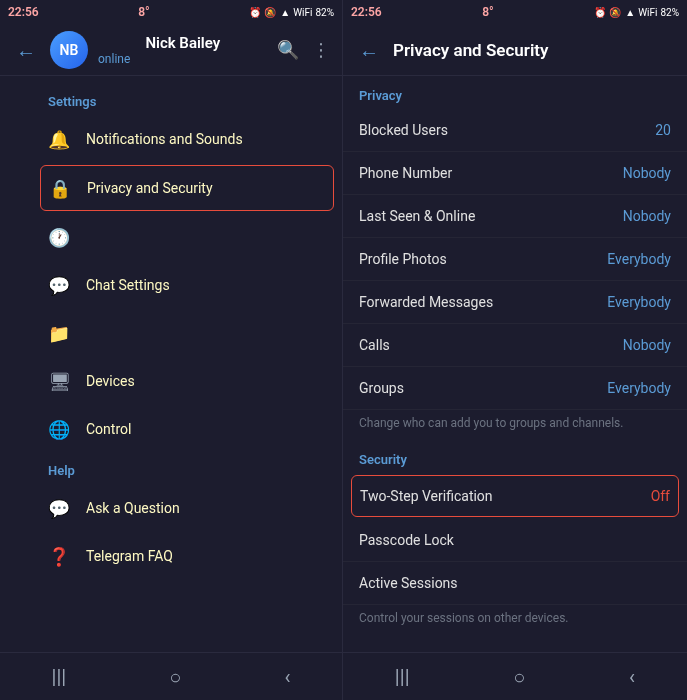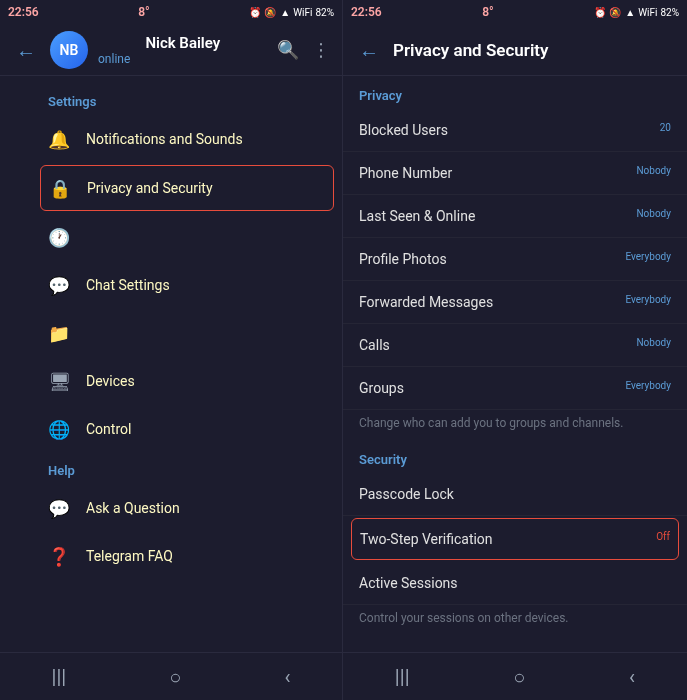--- a/index.html
+++ b/index.html
@@ -260,21 +260,21 @@
       padding: 12px 8px;
     }
 
     .privacy-row-label {
       color: #e0e0e0;
       font-size: 14px;
     }
 
     .privacy-row-value {
       color: #5b9bd5;
-      font-size: 10px;
+      font-size: 14px;
     }
 
     .privacy-row-value.red {
       color: #e74c3c;
     }
 
     .privacy-note {
       color: #6b7280;
       font-size: 12px;
       padding: 6px 16px 10px 16px;
@@ -435,28 +435,28 @@
 
     <div class="privacy-row">
       <span class="privacy-row-label">Groups</span>
       <span class="privacy-row-value">Everybody</span>
     </div>
 
     <div class="privacy-note">Change who can add you to groups and channels.</div>
 
     <div class="privacy-section-label">Security</div>
 
-    <div class="privacy-row">
-      <span class="privacy-row-label">Passcode Lock</span>
-      <span class="privacy-row-value"></span>
-    </div>
-
     <div class="privacy-row highlighted">
       <span class="privacy-row-label">Two-Step Verification</span>
       <span class="privacy-row-value red">Off</span>
+    </div>
+
+    <div class="privacy-row">
+      <span class="privacy-row-label">Passcode Lock</span>
+      <span class="privacy-row-value"></span>
     </div>
 
     <div class="privacy-row">
       <span class="privacy-row-label">Active Sessions</span>
     </div>
 
     <div class="privacy-note">Control your sessions on other devices.</div>
 
     <div class="delete-row">
       <span class="delete-row-label">Delete my account</span>

